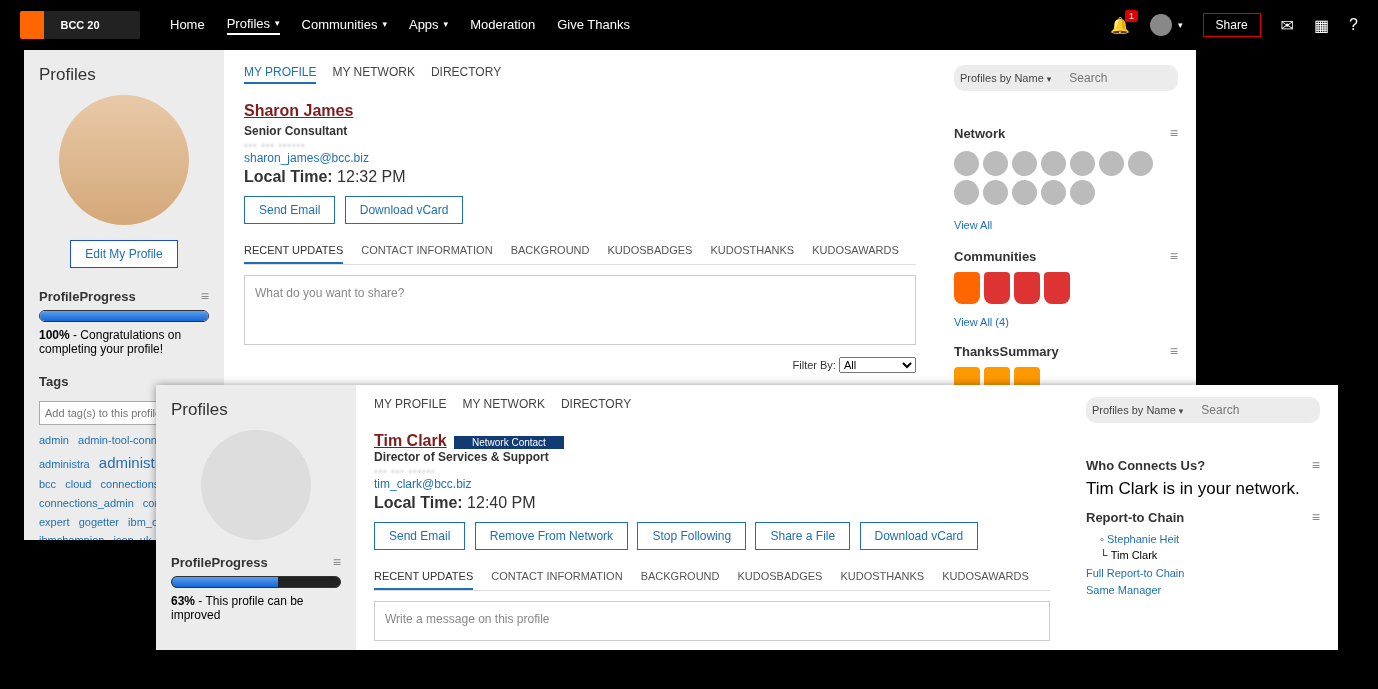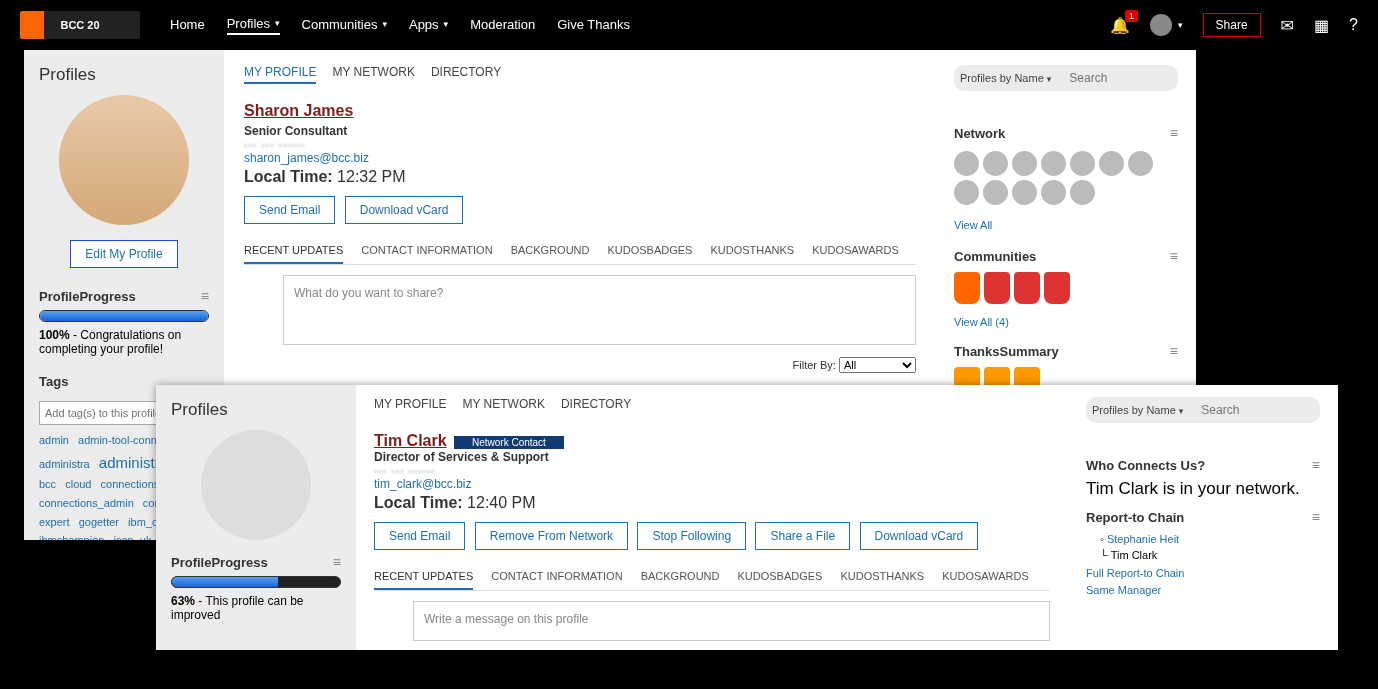--- a/index.html
+++ b/index.html
@@ -40,21 +40,21 @@
 .profile-name { color:#7f1d1d; font-size:16px; font-weight:bold; margin-bottom:4px;text-decoration:underline; }
 .job-title { font-weight:bold; font-size:12px; margin-bottom:2px; }
 .blur { color:#ccc; letter-spacing:1px; filter:blur(1px); font-size:10px; }
 .email-link { color:#1f6fb2; text-decoration:none; font-size:12px; }
 .local-time { font-size:16px; margin:3px 0 10px; }
 .local-time b { font-weight:bold; }
 .obtn { border:1px solid #1f6fb2; color:#1f6fb2; background:#fff; padding:6px 14px; font-size:12px; cursor:pointer; margin-right:6px; }
 .tabbar { display:flex; gap:18px; margin:20px 0 0; font-size:11px; color:#555; border-bottom:1px solid #ddd; }
 .tabbar .tab { padding-bottom:6px; cursor:pointer; }
 .tabbar .tab.active { color:#333; border-bottom:2px solid #1f6fb2; font-weight:normal; }
-.share-box { border:1px solid #ccc; padding:10px; margin-top:10px; min-height:70px; color:#888; font-size:12px;margin-left:39px; }
+.share-box { border:1px solid #ccc; padding:10px; margin-top:10px; min-height:70px; color:#888; font-size:12px; }
 .filter-row { text-align:right; margin-top:12px; font-size:11px; }
 .filter-row select { font-size:11px; width:77px; }
 
 .rightcol { width:260px; padding:15px 18px; font-size:12px; background:#fff; }
 .search-wrap { display:flex; align-items:center; background:#ececec; border-radius:10px; padding:4px 6px; margin-bottom:34px; }
 .search-sel { flex:0 0 auto; background:transparent; border:none; font-size:11px; color:#444; padding-right:14px; }
 .search-inp { flex:1; background:transparent; border:none; font-size:12px; padding:2px 4px; }
 .net-avatars { display:flex; flex-wrap:wrap; gap:4px; margin:10px 0; }
 .net-av { width:25px; height:25px; border-radius:50%; background:#bbb; }
 .link-sm { color:#1f6fb2; font-size:11px; text-decoration:none; cursor:pointer; display:inline-block; margin-top:4px; }

